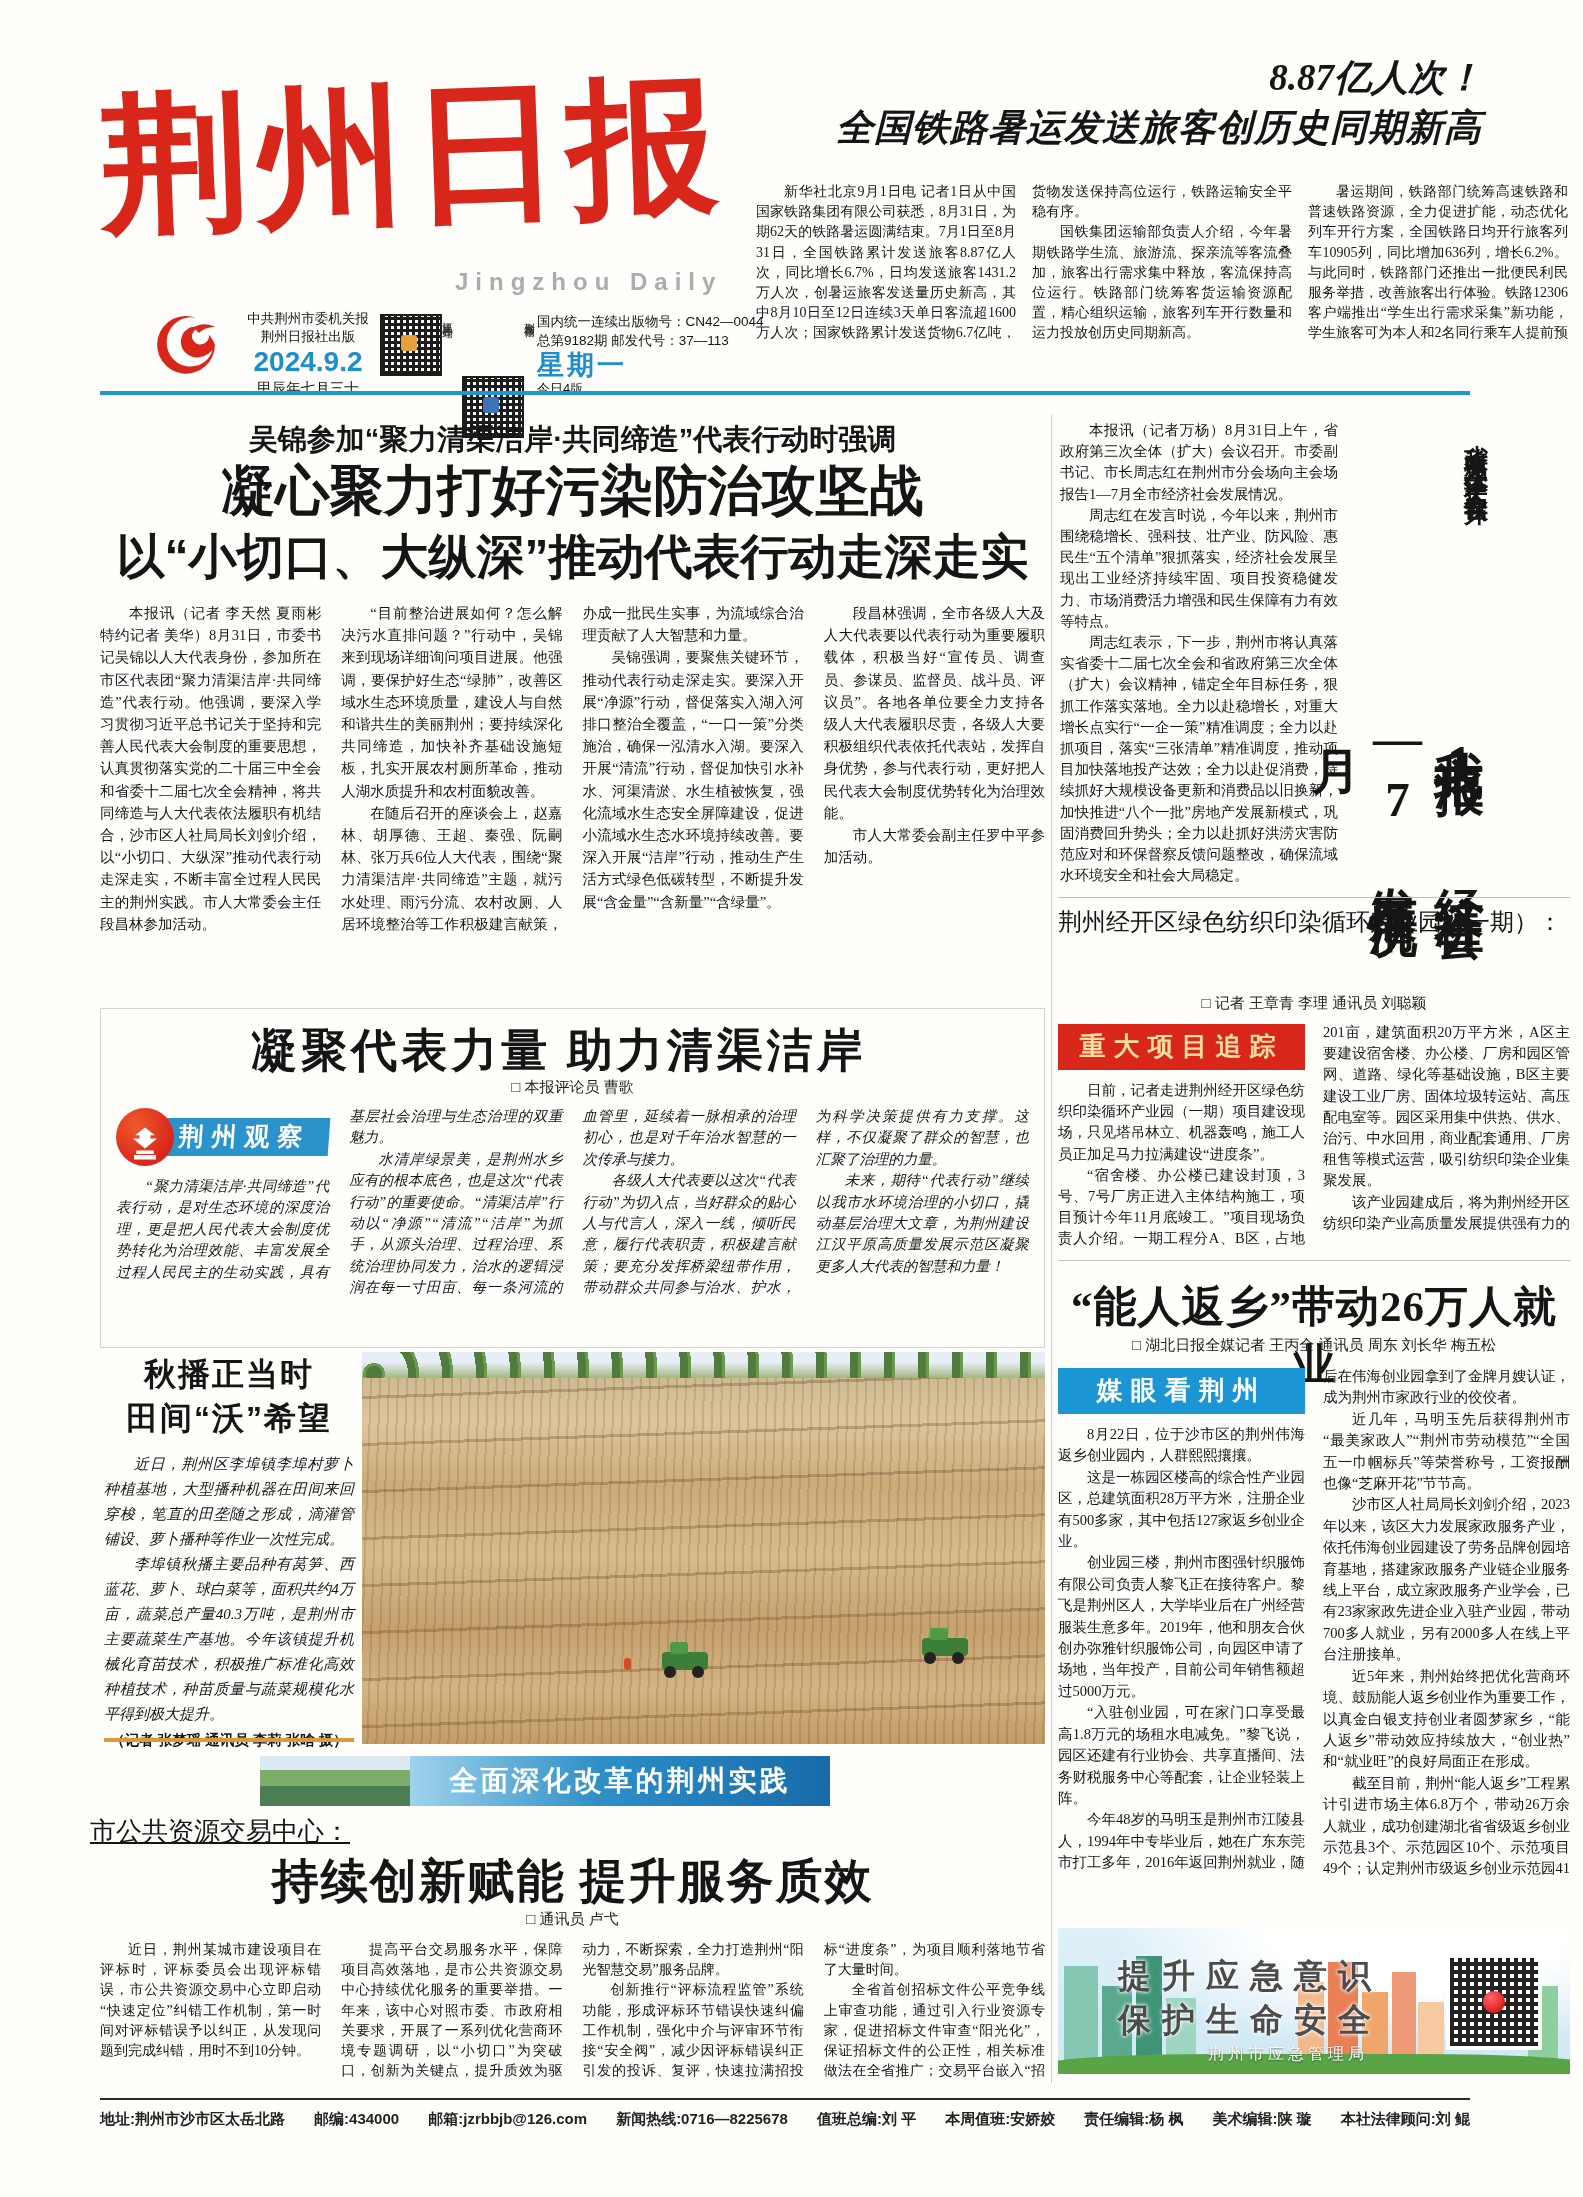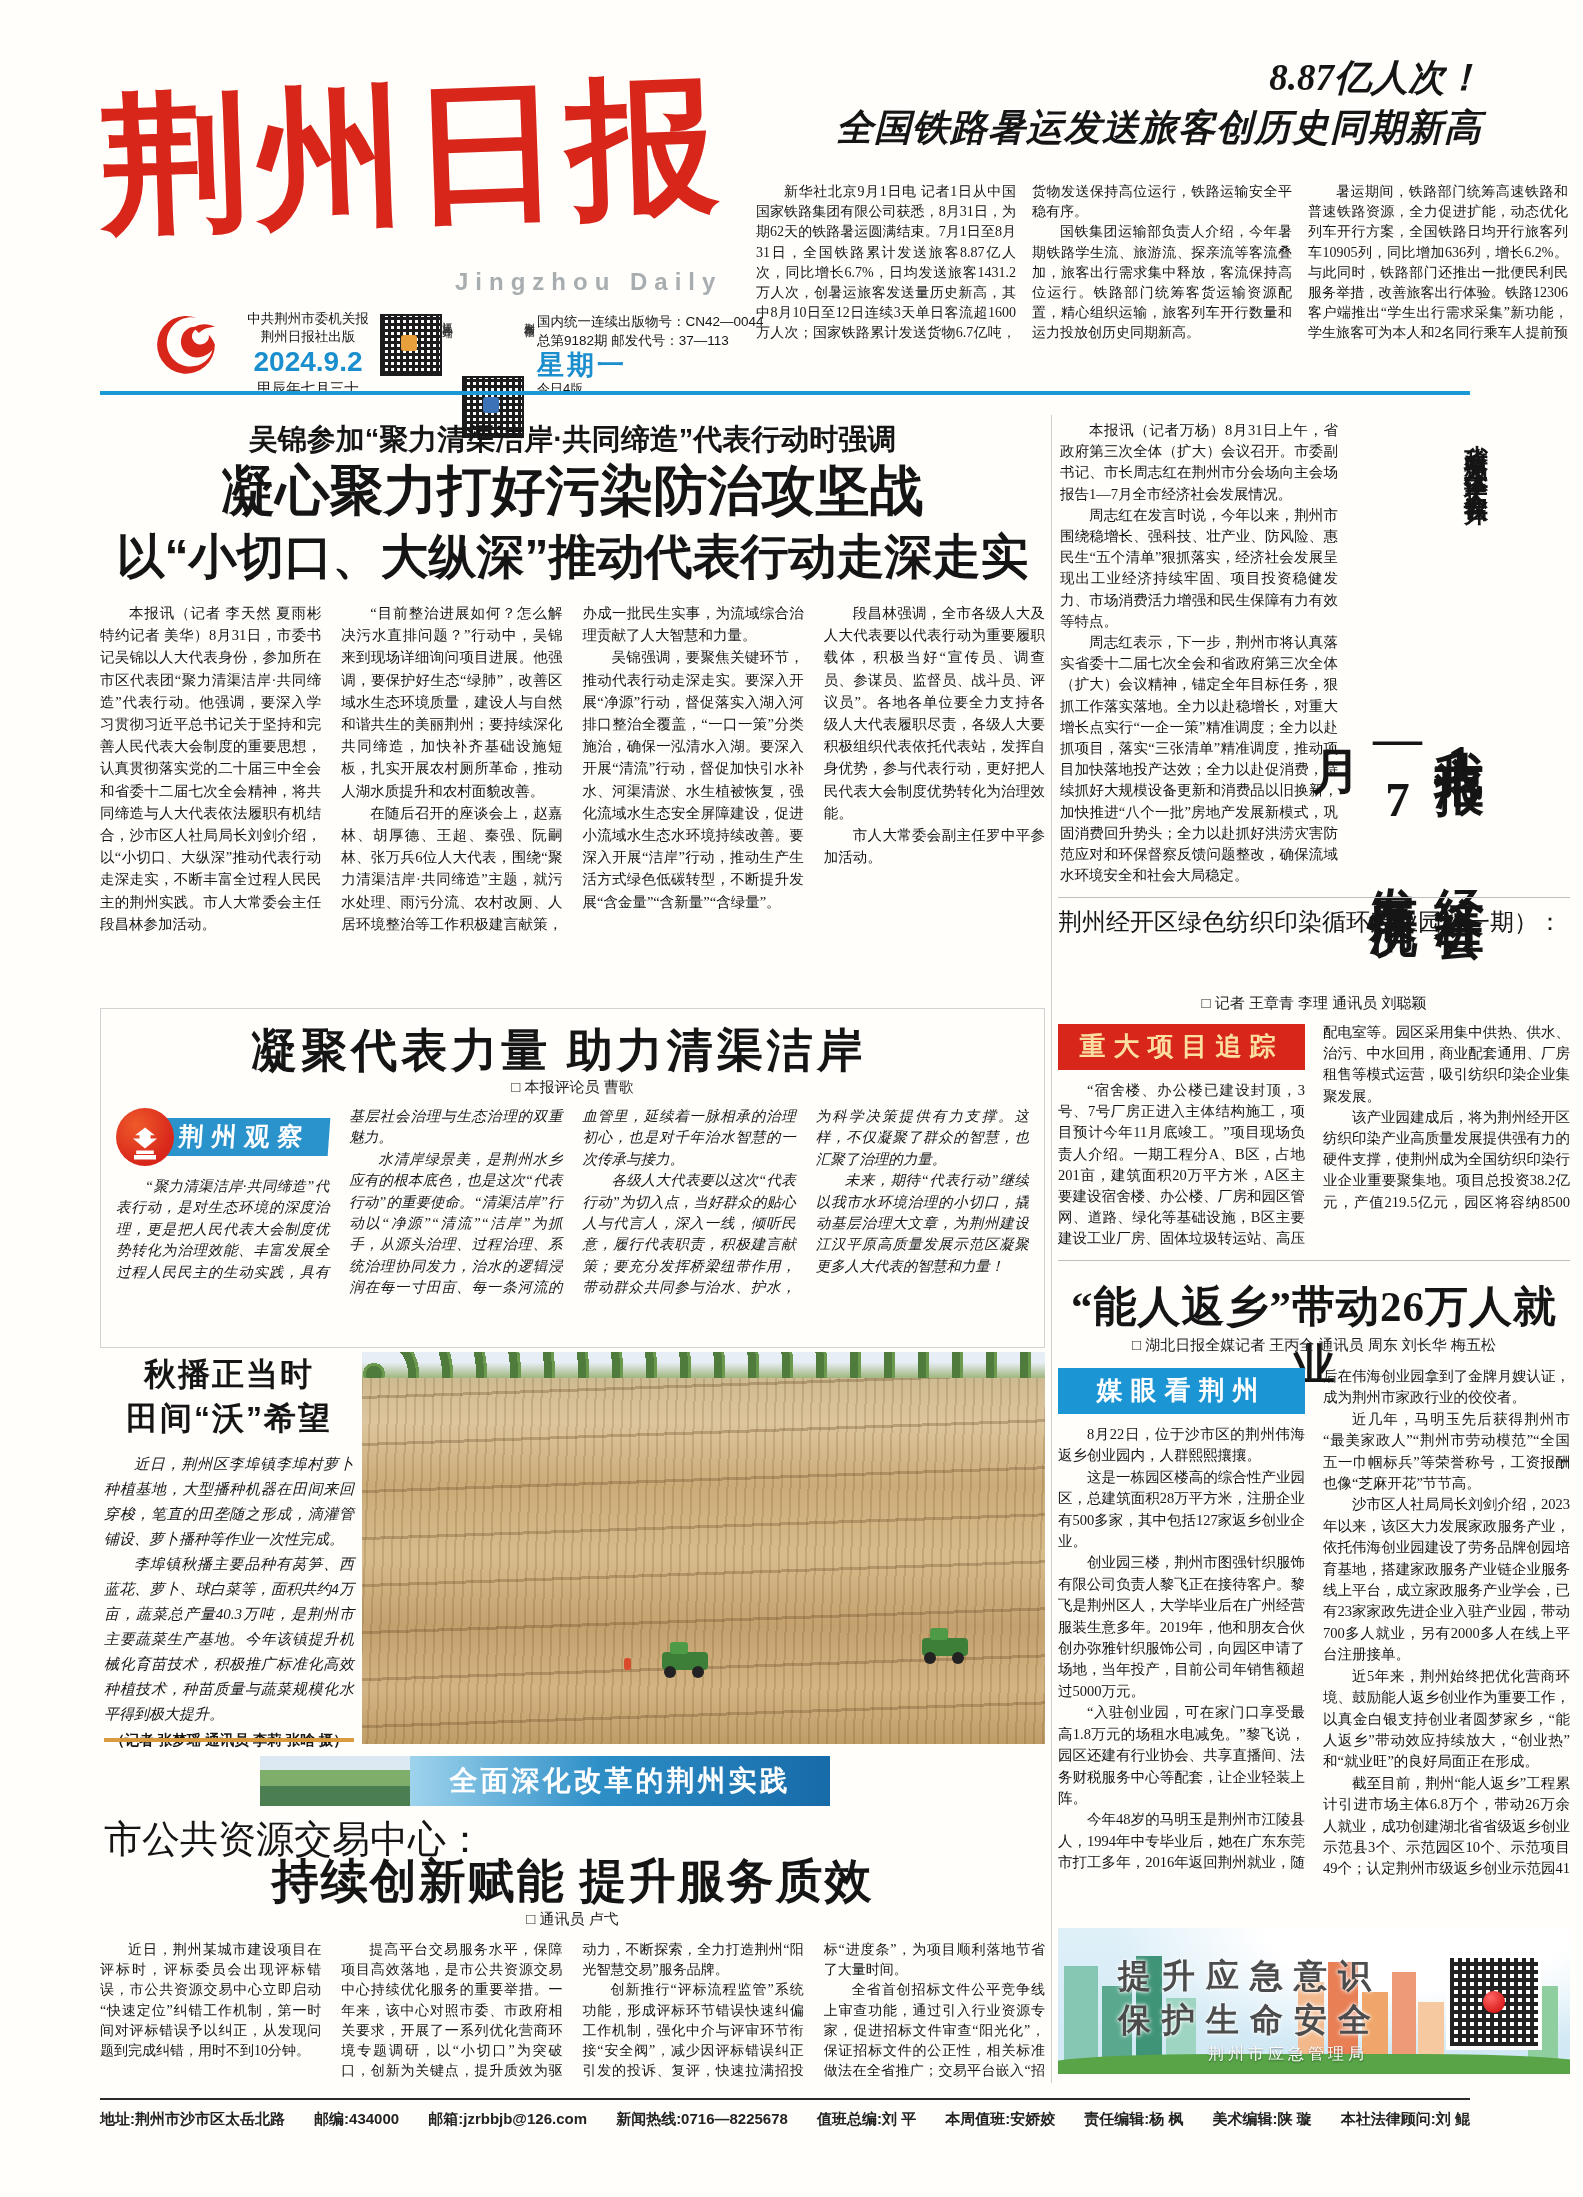--- a/index.html
+++ b/index.html
@@ -116,21 +116,21 @@
   .t1pos{left:300px;top:300px;} .t2pos{left:560px;top:286px;}
   .farmer{position:absolute;left:262px;top:306px;width:7px;height:12px;background:#d84a2a;border-radius:3px;}
   
   .reform{left:260px;top:1756px;width:570px;height:50px;display:flex;}
   .reform .thumb{width:150px;height:100%;
       background:linear-gradient(180deg,#dce9f2 0 28%,#7fae6b 28% 60%,#4b7f52 60% 100%),#4b7f52;}
   .reform .bar{flex:1;background:linear-gradient(90deg,#9ed3ec,#2e8fc7 45%,#176ba8);
       color:#fff;display:flex;align-items:center;justify-content:center;
       font-size:28px;font-weight:900;letter-spacing:3px;}
   
-  .trade-kick{left:104px;top:1814px;font-size:38px;}
+  .trade-kick{left:90px;top:1814px;font-size:26px;text-decoration:underline;}
   .trade-hl{left:100px;top:1850px;width:945px;text-align:center;font-size:47px;letter-spacing:2px;}
   .trade-by{left:100px;top:1910px;width:945px;}
   .trade-body{left:100px;top:1940px;width:945px;height:148px;column-count:4;column-gap:20px;
               font-size:14px;line-height:20.2px;}
   
   .ad{left:1058px;top:1928px;width:512px;height:146px;overflow:hidden;
     background:
       linear-gradient(#86c7b4,#86c7b4) 6px 38px/34px 108px no-repeat,
       linear-gradient(#5aa98f,#5aa98f) 44px 58px/30px 88px no-repeat,
       linear-gradient(#3f9478,#3f9478) 78px 28px/26px 118px no-repeat,
@@ -232,20 +232,21 @@
     <div class="v1 hl">我市汇报1—7月</div>
     <div class="v2 hl">经济社会发展情况</div>
   </div>
 
   <div class="abs hdiv" style="top:897px;"></div>
 
   <div class="abs ind-kick kick">荆州经开区绿色纺织印染循环产业园（一期）：</div>
   <div class="abs ind-by byline">□ 记者 王章青 李理 通讯员 刘聪颖</div>
   <div class="abs ind-body body">
     <div class="badge badge-red">重大项目追踪</div>
+    <p>日前，记者走进荆州经开区绿色纺织印染循环产业园（一期）项目建设现场，只见塔吊林立、机器轰鸣，施工人员正加足马力拉满建设“进度条”。</p>
     <p>“宿舍楼、办公楼已建设封顶，3号、7号厂房正进入主体结构施工，项目预计今年11月底竣工。”项目现场负责人介绍。一期工程分A、B区，占地201亩，建筑面积20万平方米，A区主要建设宿舍楼、办公楼、厂房和园区管网、道路、绿化等基础设施，B区主要建设工业厂房、固体垃圾转运站、高压配电室等。园区采用集中供热、供水、治污、中水回用，商业配套通用、厂房租售等模式运营，吸引纺织印染企业集聚发展。</p>
     <p>该产业园建成后，将为荆州经开区纺织印染产业高质量发展提供强有力的硬件支撑，使荆州成为全国纺织印染行业企业重要聚集地。项目总投资38.2亿元，产值219.5亿元，园区将容纳8500余人就业。目前，园区已有8家纺织印染企业达成入驻意向。</p>
   </div>
 
   <div class="abs hdiv" style="top:1260px;"></div>
 
   <div class="abs jobs-hl hl">“能人返乡”带动26万人就业</div>
   <div class="abs jobs-by byline">□ 湖北日报全媒记者 王丙全 通讯员 周东 刘长华 梅五松</div>
   <div class="abs jobs-body body">
     <div class="badge badge-blue">媒眼看荆州</div>

